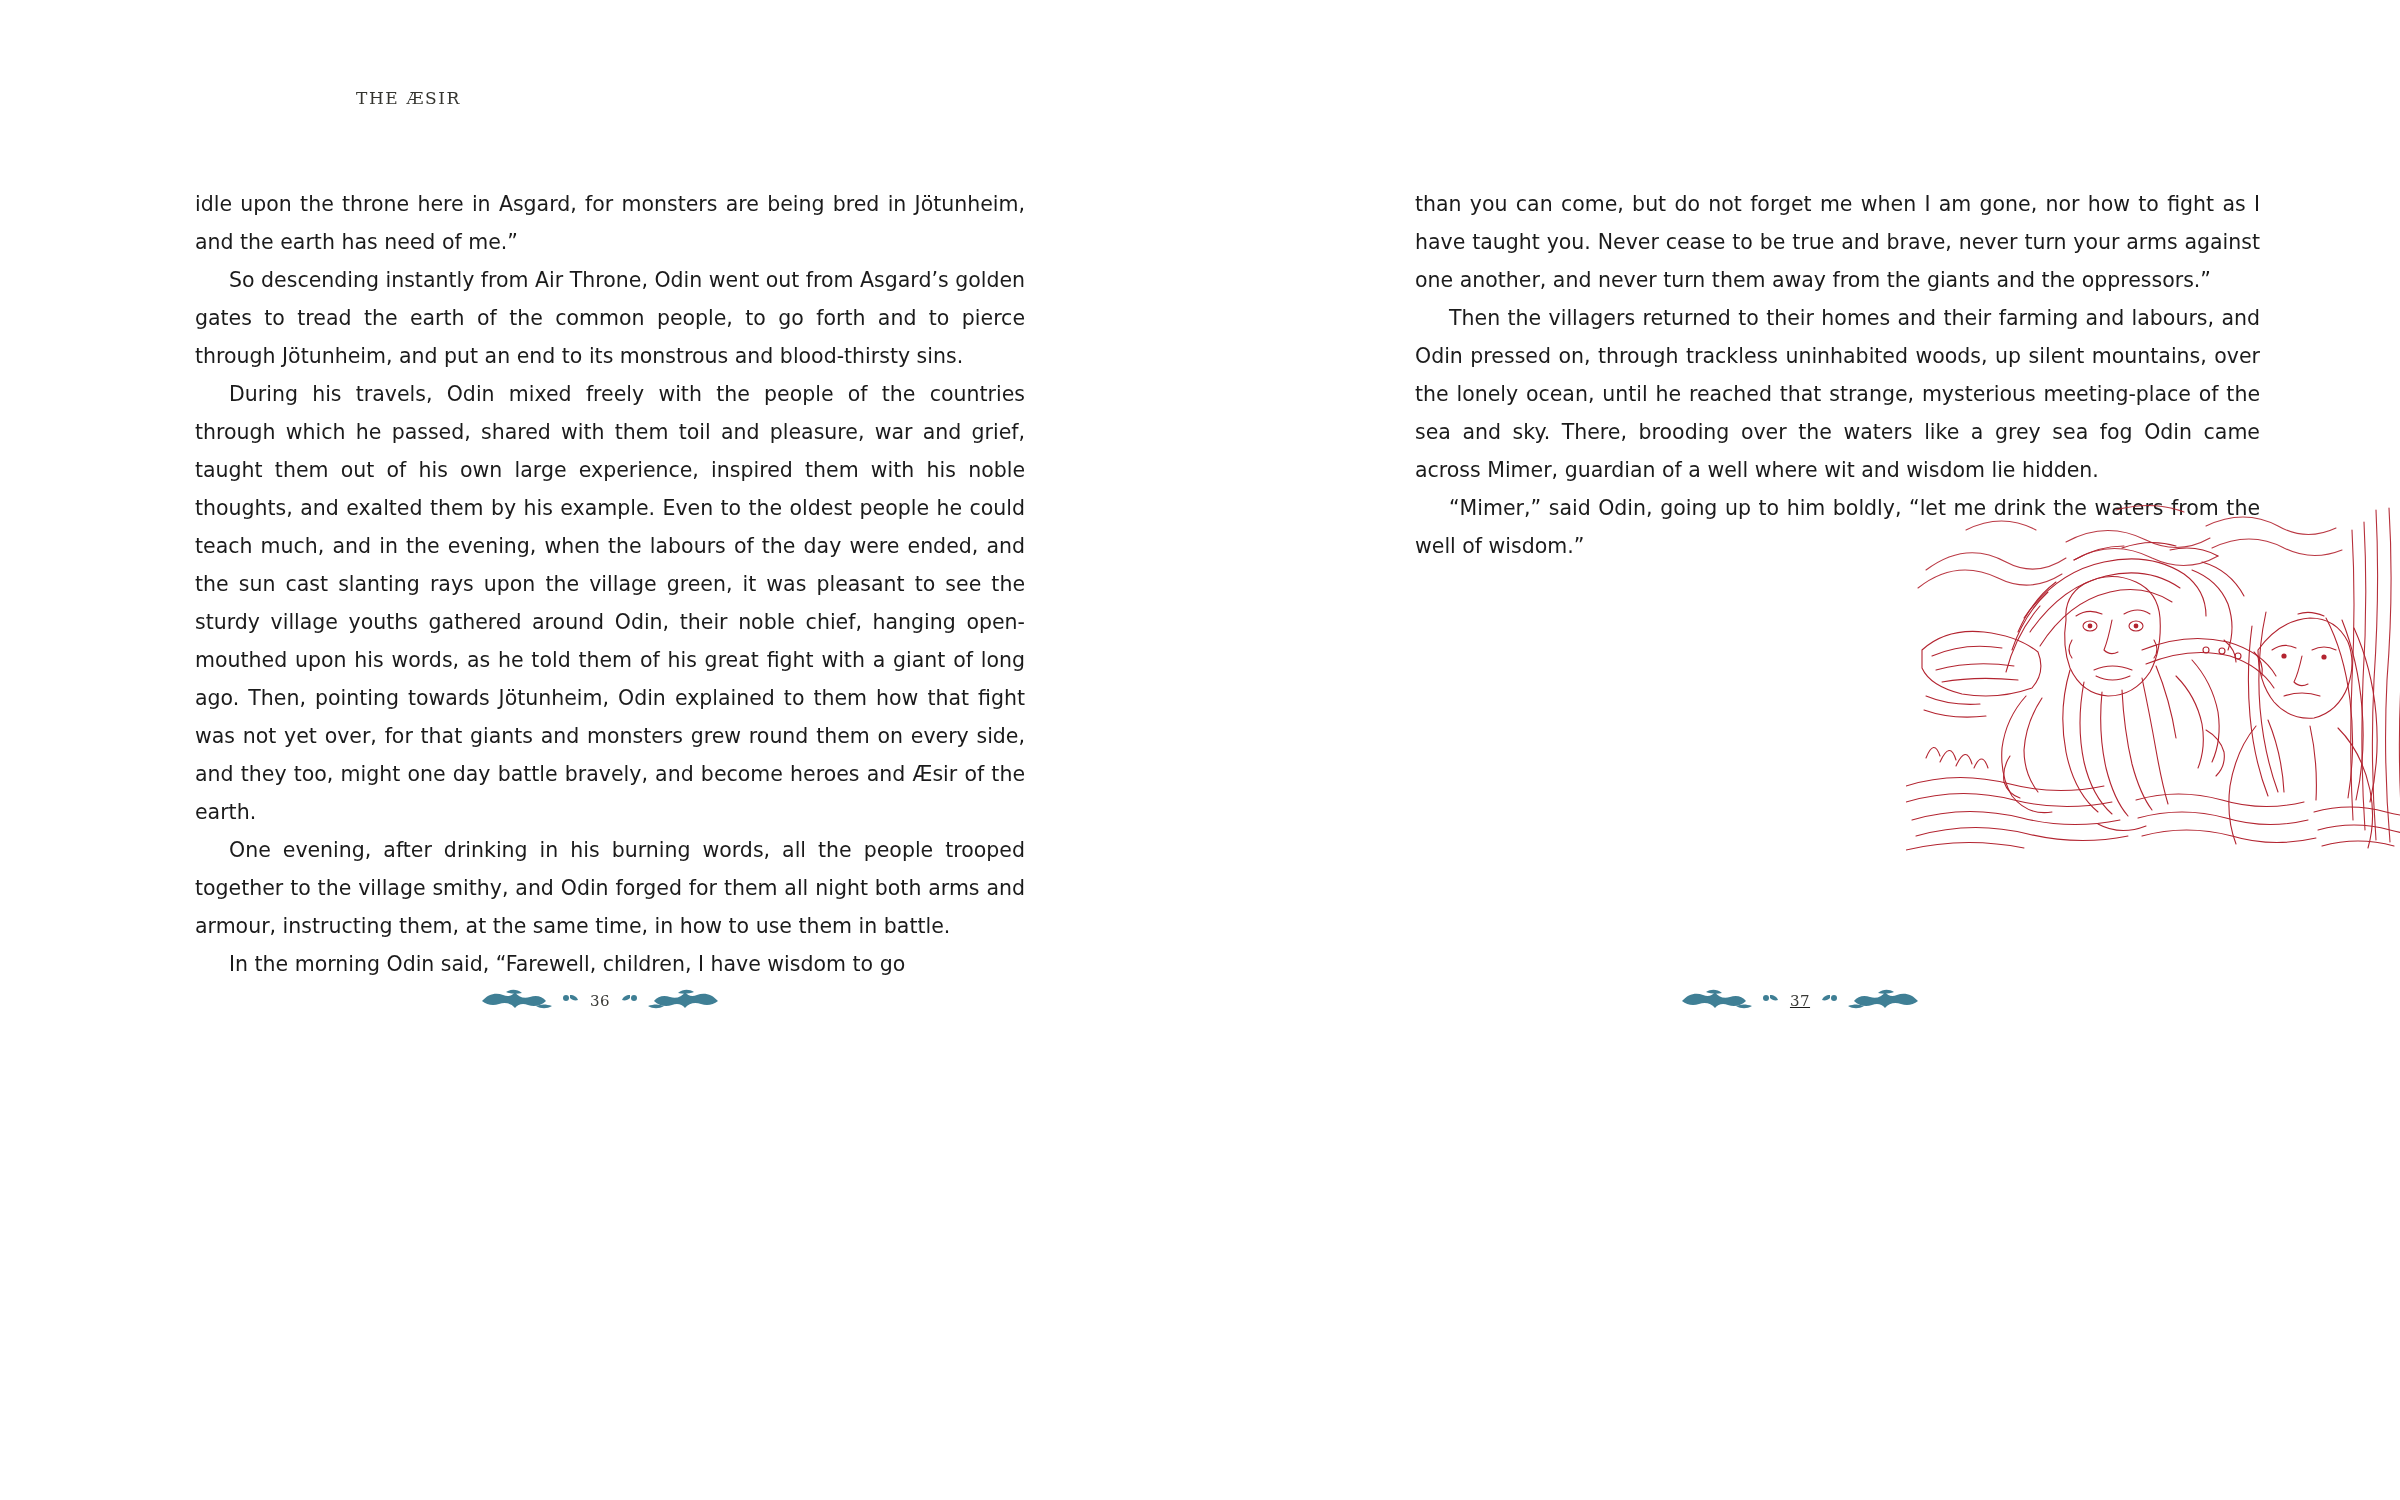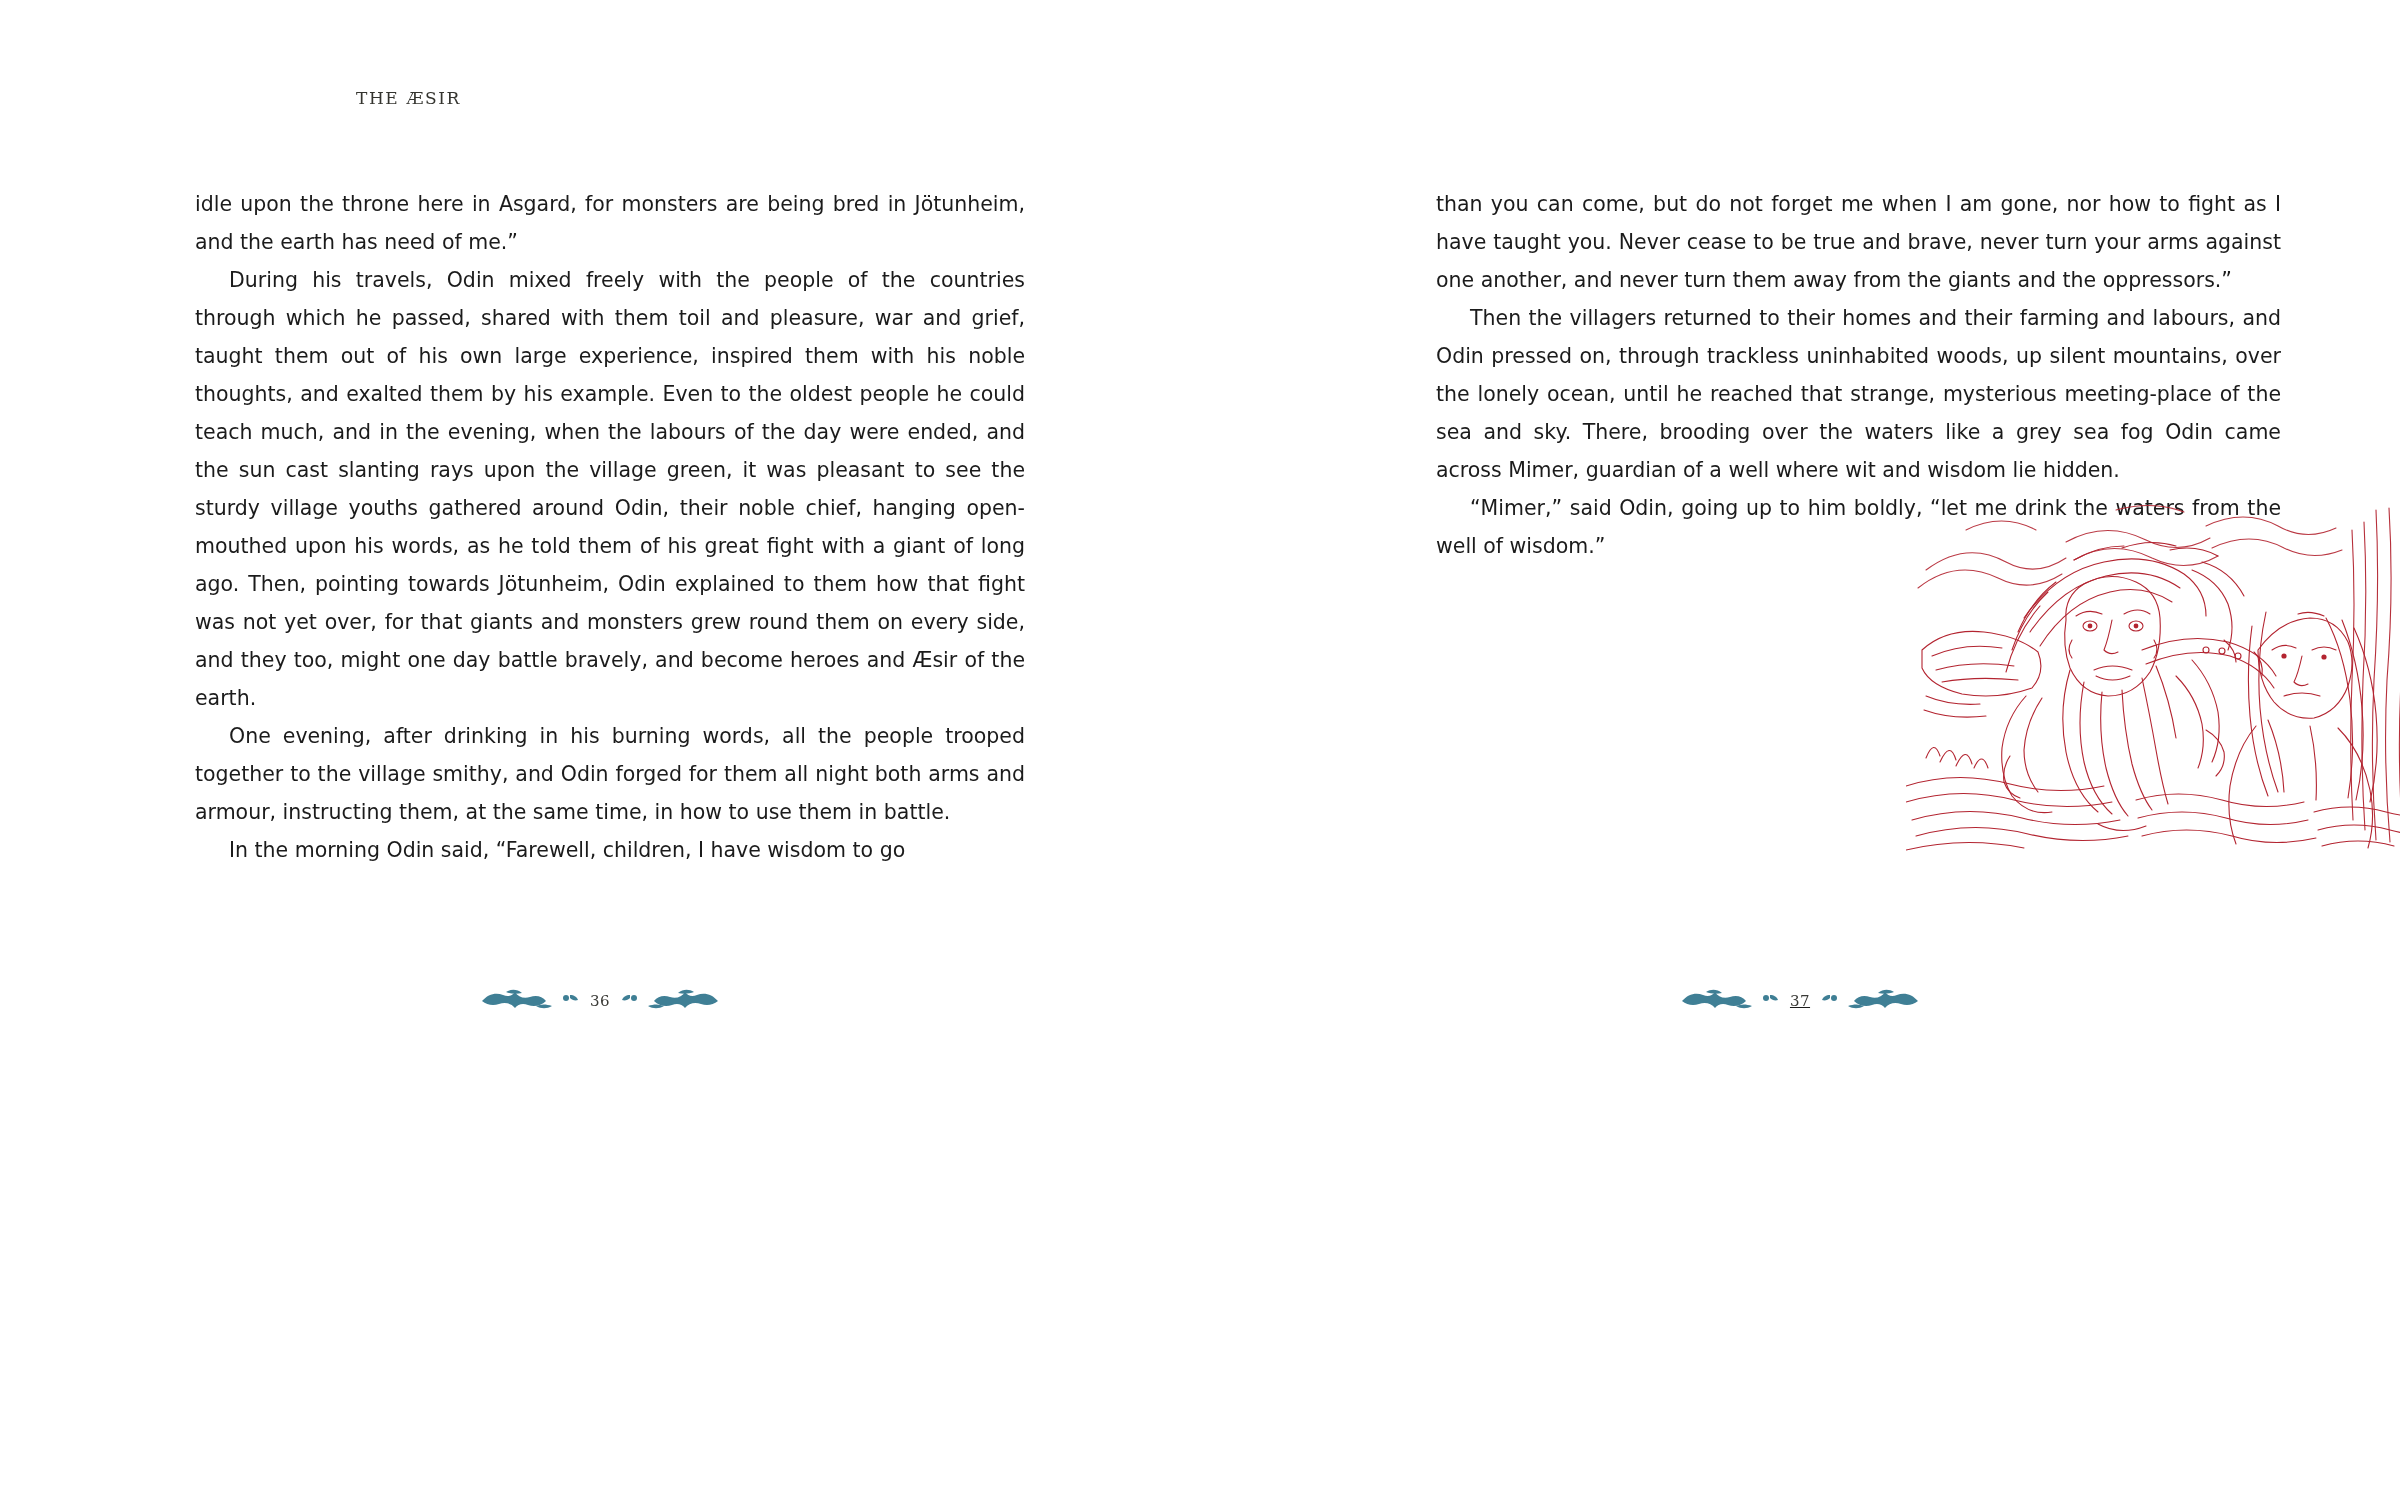--- a/index.html
+++ b/index.html
@@ -32,21 +32,20 @@
     top: 0;
     bottom: 0;
   }
   .left .page-inner {
     left: 195px;
     width: 830px;
   }
   .right .page-inner {
     left: 215px;
     width: 845px;
-    margin-left: 21px;
   }
   .running-head {
     position: absolute;
     top: 88px;
     font-size: 17px;
     letter-spacing: 1.6px;
     color: #34342f;
     font-family: "DejaVu Serif", serif;
     text-transform: uppercase;
     white-space: nowrap;
@@ -105,20 +104,21 @@
 </head>
 <body>
 
 <div class="spread">
 
   <div class="page left">
     <div class="running-head">THE ÆSIR</div>
     <div class="page-inner">
       <div class="body-text">
         <p>idle upon the throne here in Asgard, for monsters are being bred in Jötunheim, and the earth has need of me.”</p>
+        <p class="indent">So descending instantly from Air Throne, Odin went out from Asgard’s golden gates to tread the earth of the common people, to go forth and to pierce through Jötunheim, and put an end to its monstrous and blood-thirsty sins.</p>
         <p class="indent">During his travels, Odin mixed freely with the people of the countries through which he passed, shared with them toil and pleasure, war and grief, taught them out of his own large experience, inspired them with his noble thoughts, and exalted them by his example. Even to the oldest people he could teach much, and in the evening, when the labours of the day were ended, and the sun cast slanting rays upon the village green, it was pleasant to see the sturdy village youths gathered around Odin, their noble chief, hanging open-mouthed upon his words, as he told them of his great fight with a giant of long ago. Then, pointing towards Jötunheim, Odin explained to them how that fight was not yet over, for that giants and monsters grew round them on every side, and they too, might one day battle bravely, and become heroes and Æsir of the earth.</p>
         <p class="indent">One evening, after drinking in his burning words, all the people trooped together to the village smithy, and Odin forged for them all night both arms and armour, instructing them, at the same time, in how to use them in battle.</p>
         <p class="indent">In the morning Odin said, “Farewell, children, I have wisdom to go</p>
       </div>
     </div>
     <div class="folio">
       <span class="orn">
         <svg width="100" height="30" viewBox="0 0 100 30">
           <g fill="#3f7f95">
             <path d="M4 17c6-7 14-9 21-6 5 2 9 1 12-3 3 5 9 7 15 5 6-2 12-1 16 4-5 5-12 6-18 4-5-2-10-1-13 3-4-5-10-6-16-4-6 2-12 1-17-3z"></path>

